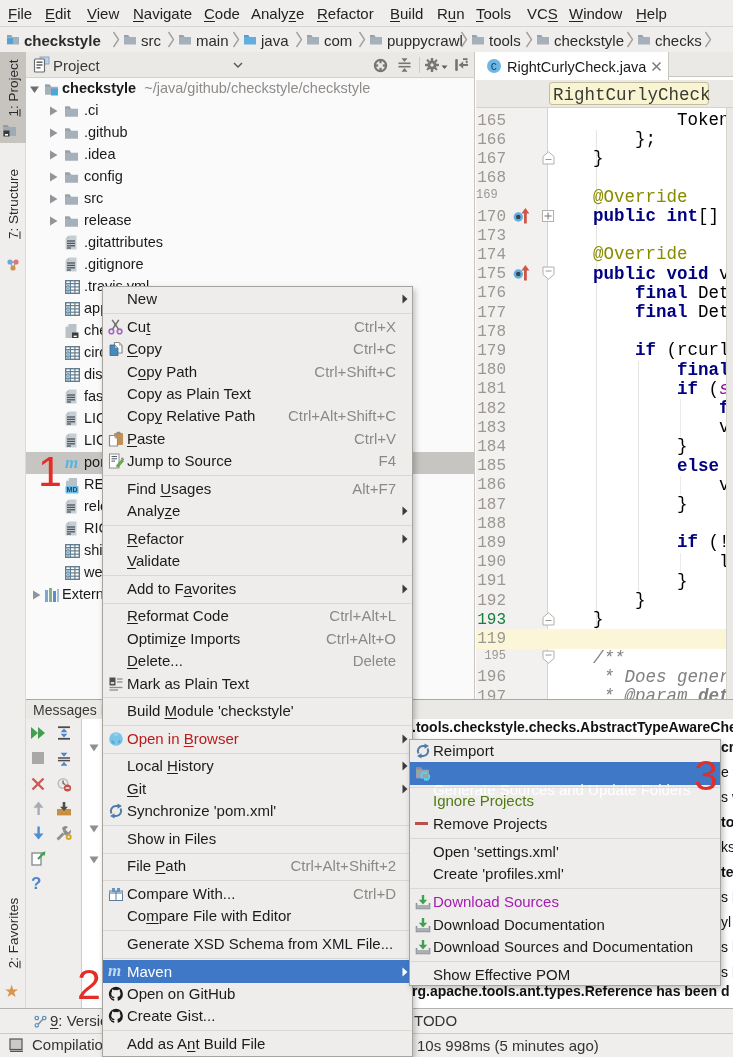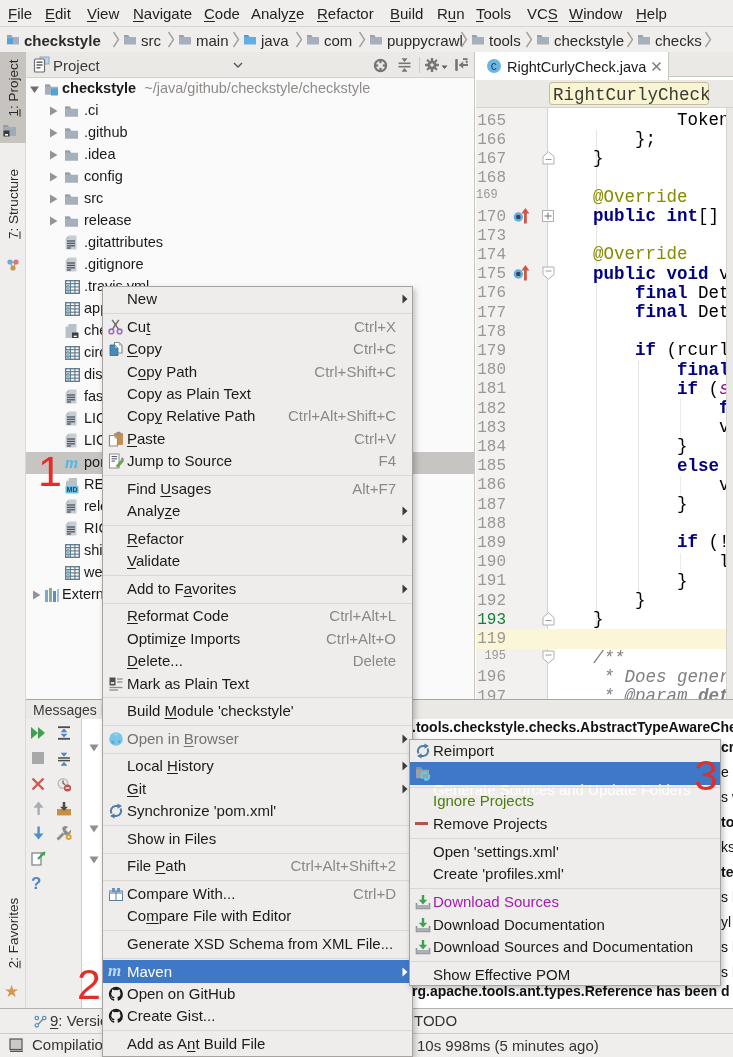--- a/index.html
+++ b/index.html
@@ -742,21 +742,21 @@
 <div class="a" style="left:127px;top:674.6px;white-space:nowrap;font-size:15px;color:#1b1b1b">Mark as Plain Text</div>
 <div class="a" style="left:103px;top:697.4px;width:309px;height:1px;background:#dbd8d4"></div>
 <div class="a" style="left:127px;top:702.2px;white-space:nowrap;font-size:15px;color:#1b1b1b">Build <u>M</u>odule 'checkstyle'</div>
 <div class="a" style="left:103px;top:725.0px;width:309px;height:1px;background:#dbd8d4"></div>
 <svg class="a" style="left:108px;top:730.8px" width="16" height="16" viewBox="0 0 16 16">
     <circle cx="8" cy="8" r="6.8" fill="#79c4e7"></circle>
     <path d="M3 10 q2 -1 3 0.5 q1.5 1.5 0 2.5 q-2 0.5 -3-3z" fill="#5aabd2"></path>
     <path d="M5 3 q3 -1.5 5 0 q1 1 -0.5 2 q-2.5 1 -4.5-2z" fill="#8ed2ef"></path>
     <path d="M11 9 q2 0 1.5 2 q-1 2 -2.5 1 q-0.5-2 1-3z" fill="#5aabd2"></path>
   </svg>
-<div class="a" style="left:127px;top:729.8px;white-space:nowrap;font-size:15px;color:#737373">Open in <u>B</u>rowser</div>
+<div class="a" style="left:127px;top:729.8px;white-space:nowrap;font-size:15px;color:#b91c1c">Open in <u>B</u>rowser</div>
 <svg class="a" style="left:402px;top:733.8px" width="6" height="10" viewBox="0 0 6 10">
     <path d="M0.5 0.5 L5.5 5 L0.5 9.5 Z" fill="#3b3b3b"></path>
   </svg>
 <div class="a" style="left:103px;top:752.6px;width:309px;height:1px;background:#dbd8d4"></div>
 <div class="a" style="left:127px;top:757.4px;white-space:nowrap;font-size:15px;color:#1b1b1b">Local <u>H</u>istory</div>
 <svg class="a" style="left:402px;top:761.4px" width="6" height="10" viewBox="0 0 6 10">
     <path d="M0.5 0.5 L5.5 5 L0.5 9.5 Z" fill="#3b3b3b"></path>
   </svg>
 <div class="a" style="left:127px;top:779.8px;white-space:nowrap;font-size:15px;color:#1b1b1b"><u>G</u>it</div>
 <svg class="a" style="left:402px;top:783.8px" width="6" height="10" viewBox="0 0 6 10">

